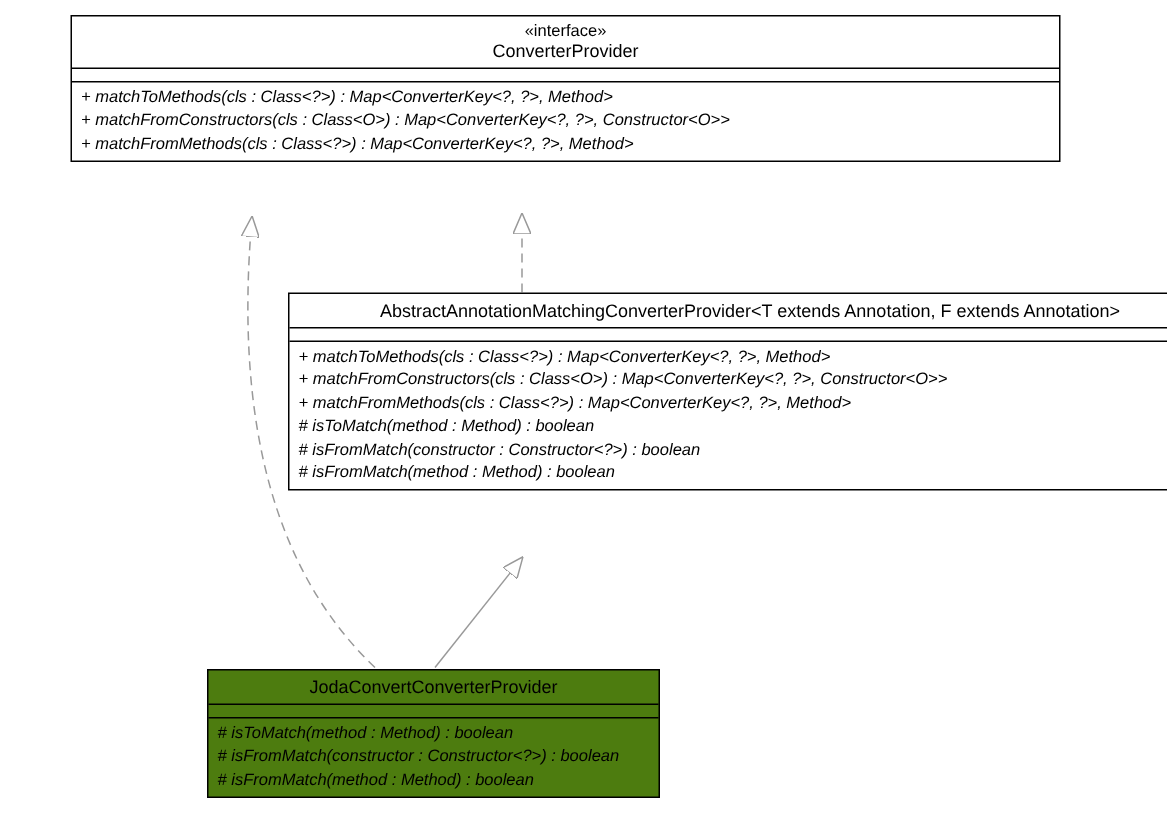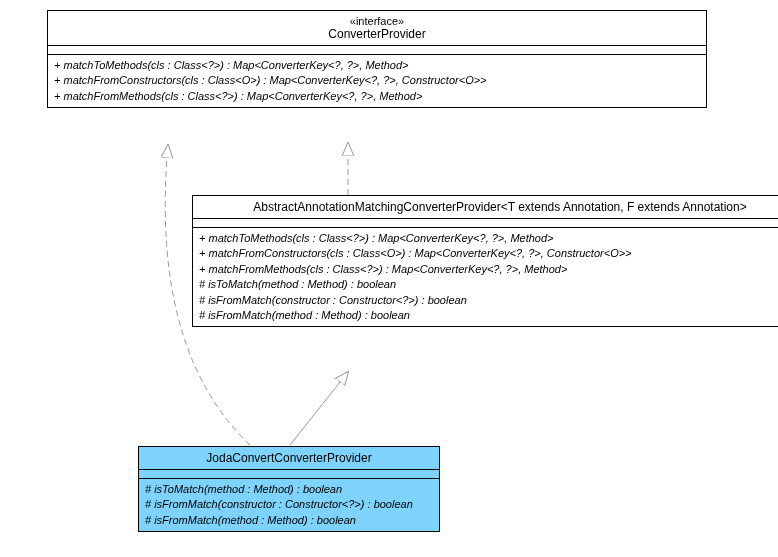--- a/index.html
+++ b/index.html
@@ -11,21 +11,21 @@
     height: 557px;
     position: relative;
   }
   .class-box {
     position: absolute;
     background: #ffffff;
     border: 1px solid #000000;
     box-sizing: border-box;
   }
   .class-box.highlighted {
-    background: #7dd3fc;
+    background: #4d7c0f;
   }
   .class-name {
     text-align: center;
     padding: 4px 8px;
     border-bottom: 1px solid #000000;
     font-size: 12px;
   }
   .stereotype {
     display: block;
     font-size: 11px;

